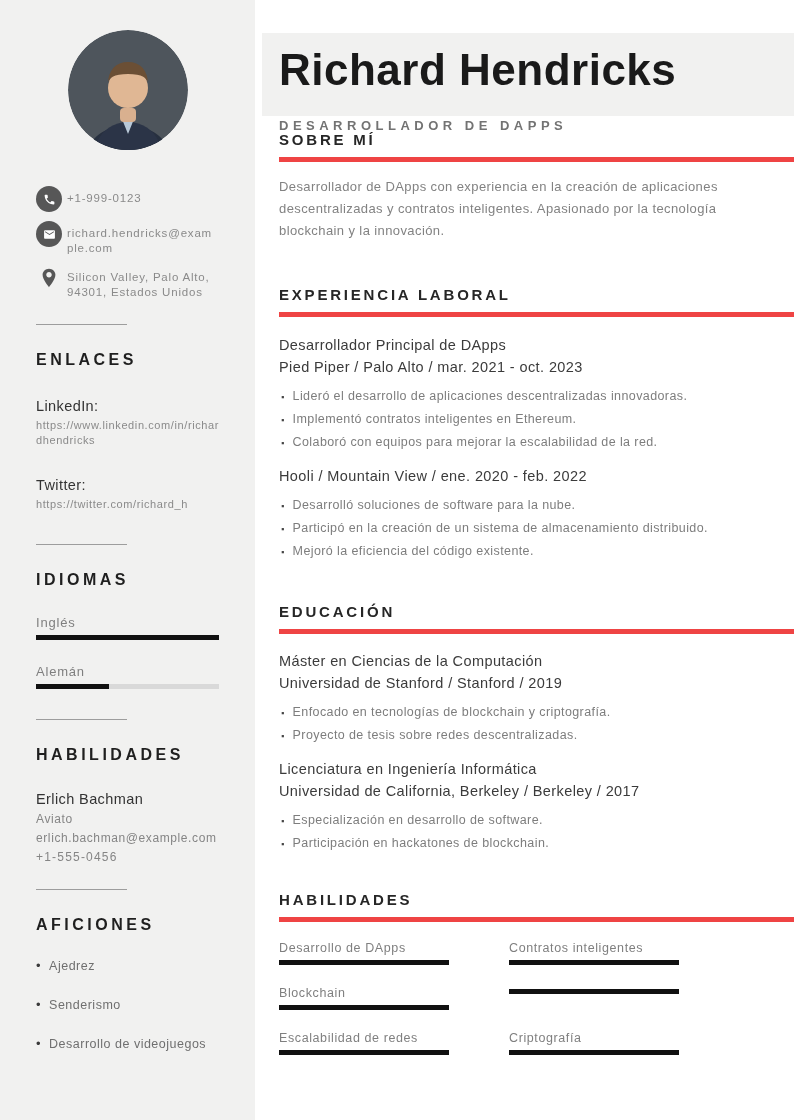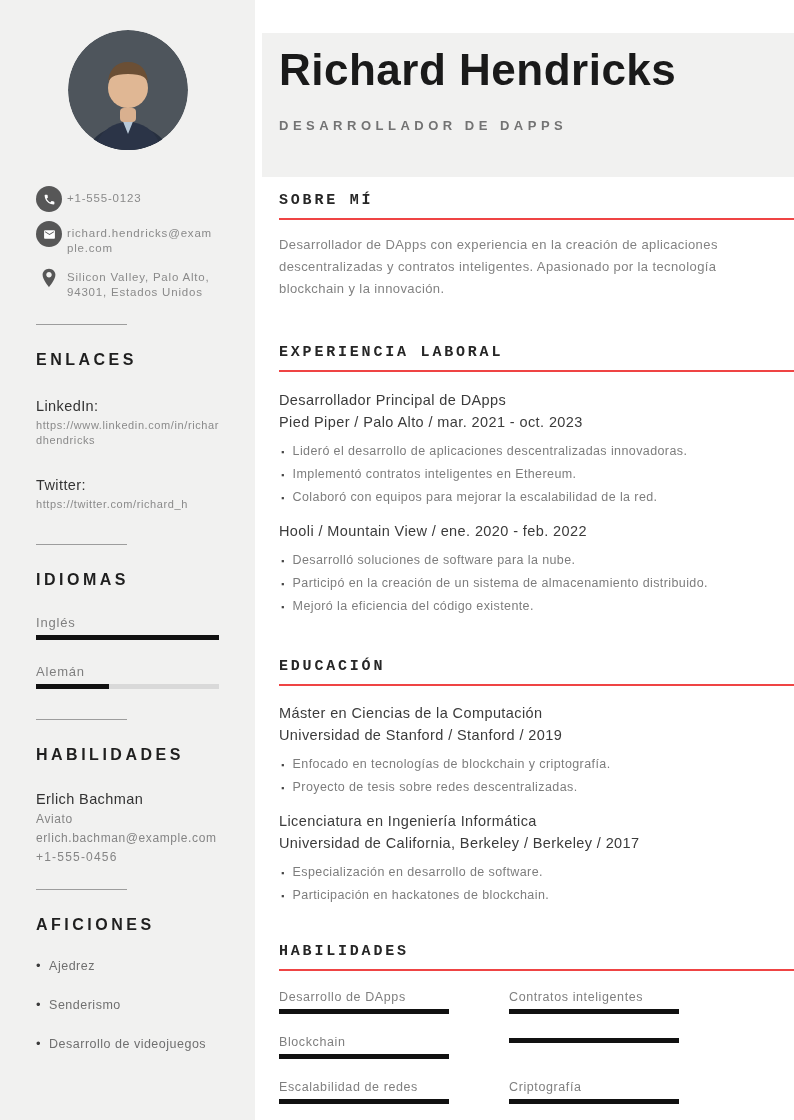--- a/index.html
+++ b/index.html
@@ -44,29 +44,29 @@
   .lang-track { margin-top:5px; width:183px; height:5px; background:#d9d9d9; }
   .lang-fill { height:5px; background:#111111; }
   .ref-name { margin-top:27px; font-size:14.5px; font-weight:500; color:#333333; letter-spacing:0.4px; }
   .ref-line { margin-top:5px; font-size:12px; color:#858585; letter-spacing:0.6px; word-break:break-all; }
   .ref-phone { letter-spacing:1.2px; }
   .hobby { margin-top:24px; display:flex; align-items:baseline; font-size:12.5px; color:#6f6f6f; letter-spacing:0.5px; }
   .hobby .dot { color:#3a3a3a; margin-right:8px; font-size:13px; }
   
   .main { flex:1; background:#ffffff; }
   .header-band {
-    margin-top:33px; background:#f1f1f0; height:144px;
+    margin-top:33px; background:#f1f1f0; height:83px;
     padding:12px 0 0 17px;
   }
   .person-name { font-size:44px; font-weight:700; color:#1a1a1a; letter-spacing:0.5px; line-height:50px; }
   .person-title { margin-top:23px; font-size:13px; font-weight:700; color:#737373; letter-spacing:4.5px; }
   .content { padding-left:17px; }
   .section-heading {
     font-size:15px; font-weight:600; letter-spacing:2.8px; color:#262626;
-    padding-bottom:9px; border-bottom:2px solid #ef4444;font-family:Liberation Mono, monospace;
+    padding-bottom:9px; border-bottom:5px solid #ef4444;
   }
   .mt-about { margin-top:15px; }
   .mt-exp { margin-top:44px; }
   .mt-edu { margin-top:40px; }
   .mt-skills { margin-top:36px; }
   .about-text {
     margin-top:14px; font-size:13px; line-height:22px; color:#828282;
     letter-spacing:0.4px; max-width:470px;
   }
   .entry { margin-top:18px; }
@@ -98,21 +98,21 @@
     </svg>
   </div>
 
   <div class="contact">
     <div class="contact-row">
       <span class="icon-circle">
         <svg width="13" height="13" viewBox="0 0 24 24">
             <path fill="#ffffff" d="M6.62 10.79c1.44 2.83 3.76 5.14 6.59 6.59l2.2-2.2c.27-.27.67-.36 1.02-.24 1.12.37 2.33.57 3.57.57.55 0 1 .45 1 1V20c0 .55-.45 1-1 1-9.39 0-17-7.61-17-17 0-.55.45-1 1-1h3.5c.55 0 1 .45 1 1 0 1.25.2 2.45.57 3.57.11.35.03.74-.25 1.02l-2.2 2.2z"></path>
           </svg>
       </span>
-      <span class="contact-text">+1-555-0123</span>
+      <span class="contact-text">+1-999-0123</span>
     </div>
     <div class="contact-row">
       <span class="icon-circle">
         <svg width="13" height="13" viewBox="0 0 24 24">
             <path fill="#ffffff" d="M20 4H4c-1.1 0-1.99.9-1.99 2L2 18c0 1.1.9 2 2 2h16c1.1 0 2-.9 2-2V6c0-1.1-.9-2-2-2zm0 4l-8 5-8-5V6l8 5 8-5v2z"></path>
           </svg>
       </span>
       <span class="contact-text">richard.hendricks@example.com</span>
     </div>
     <div class="contact-row">

